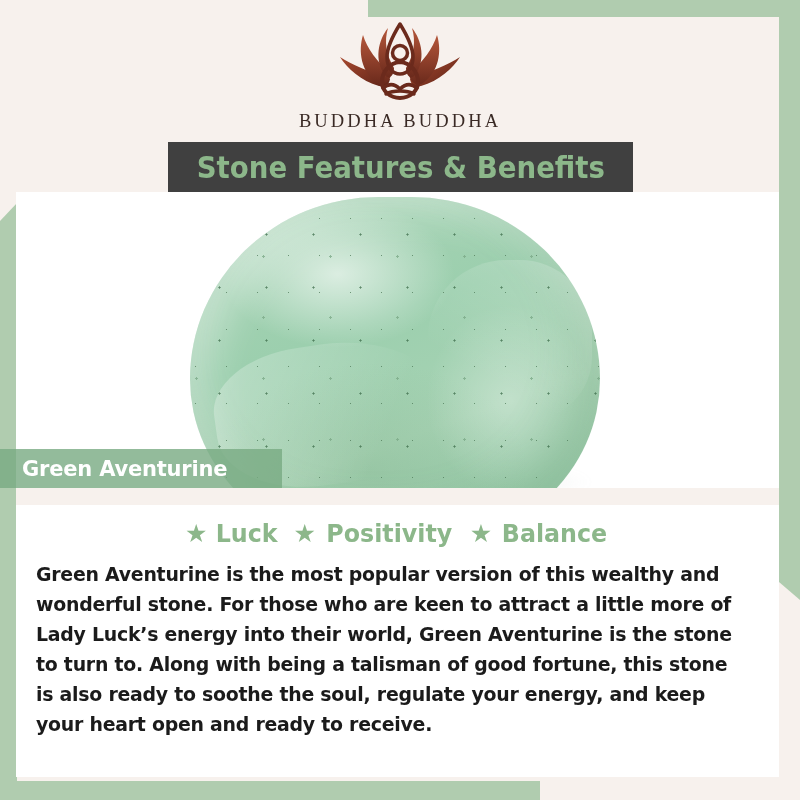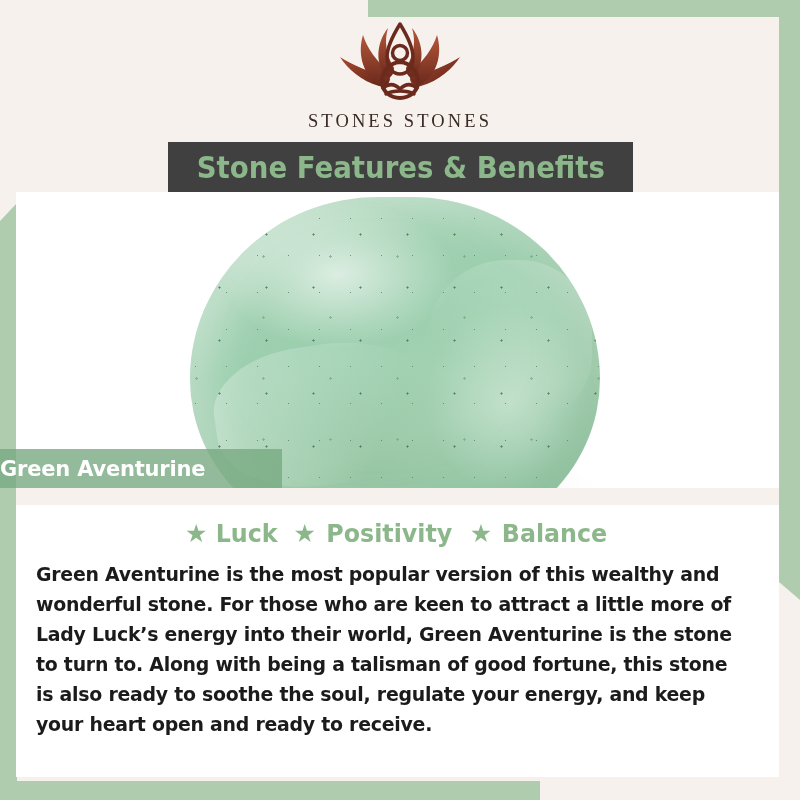--- a/index.html
+++ b/index.html
@@ -175,20 +175,21 @@
     position: absolute;
     left: 0;
     top: 449px;
     width: 282px;
     height: 39px;
     background: rgba(120,170,130,0.80);
     display: flex;
     align-items: center;
   }
   .name-text {
+    margin-left: 22px;
     font-family: "DejaVu Sans", sans-serif;
     font-weight: bold;
     font-size: 21px;
     color: #ffffff;
     letter-spacing: -0.2px;
     white-space: nowrap;
   }
 
   
   .divider {
@@ -287,21 +288,21 @@
 
       <path d="M170 8 C186 34 196 56 196 74 C196 96 184 108 170 108 C156 108 144 96 144 74 C144 56 154 34 170 8 Z" fill="none" stroke="#6b2a1c" stroke-width="7" stroke-linejoin="round"></path>
 
       <circle cx="170" cy="66" r="15" fill="none" stroke="#6b2a1c" stroke-width="7"></circle>
 
       <path d="M170 84 C148 86 134 104 134 124 C134 142 150 156 170 156 C190 156 206 142 206 124 C206 104 192 86 170 84 Z" fill="none" stroke="#6b2a1c" stroke-width="8" stroke-linejoin="round"></path>
 
       <path d="M136 136 C148 126 160 128 170 138 C180 128 192 126 204 136" fill="none" stroke="#6b2a1c" stroke-width="7" stroke-linecap="round"></path>
       <path d="M142 148 C156 140 184 140 198 148" fill="none" stroke="#6b2a1c" stroke-width="7" stroke-linecap="round"></path>
     </svg>
-    <div class="logo-text">STONES STONES</div>
+    <div class="logo-text">BUDDHA BUDDHA</div>
   </div>
 
   <div class="title-banner">
     <div class="title-text">Stone Features &amp; Benefits</div>
   </div>
 
   <div class="image-panel">
     <div class="stone-shadow"></div>
     <div class="stone">
       <div class="stone-facet-a"></div>

